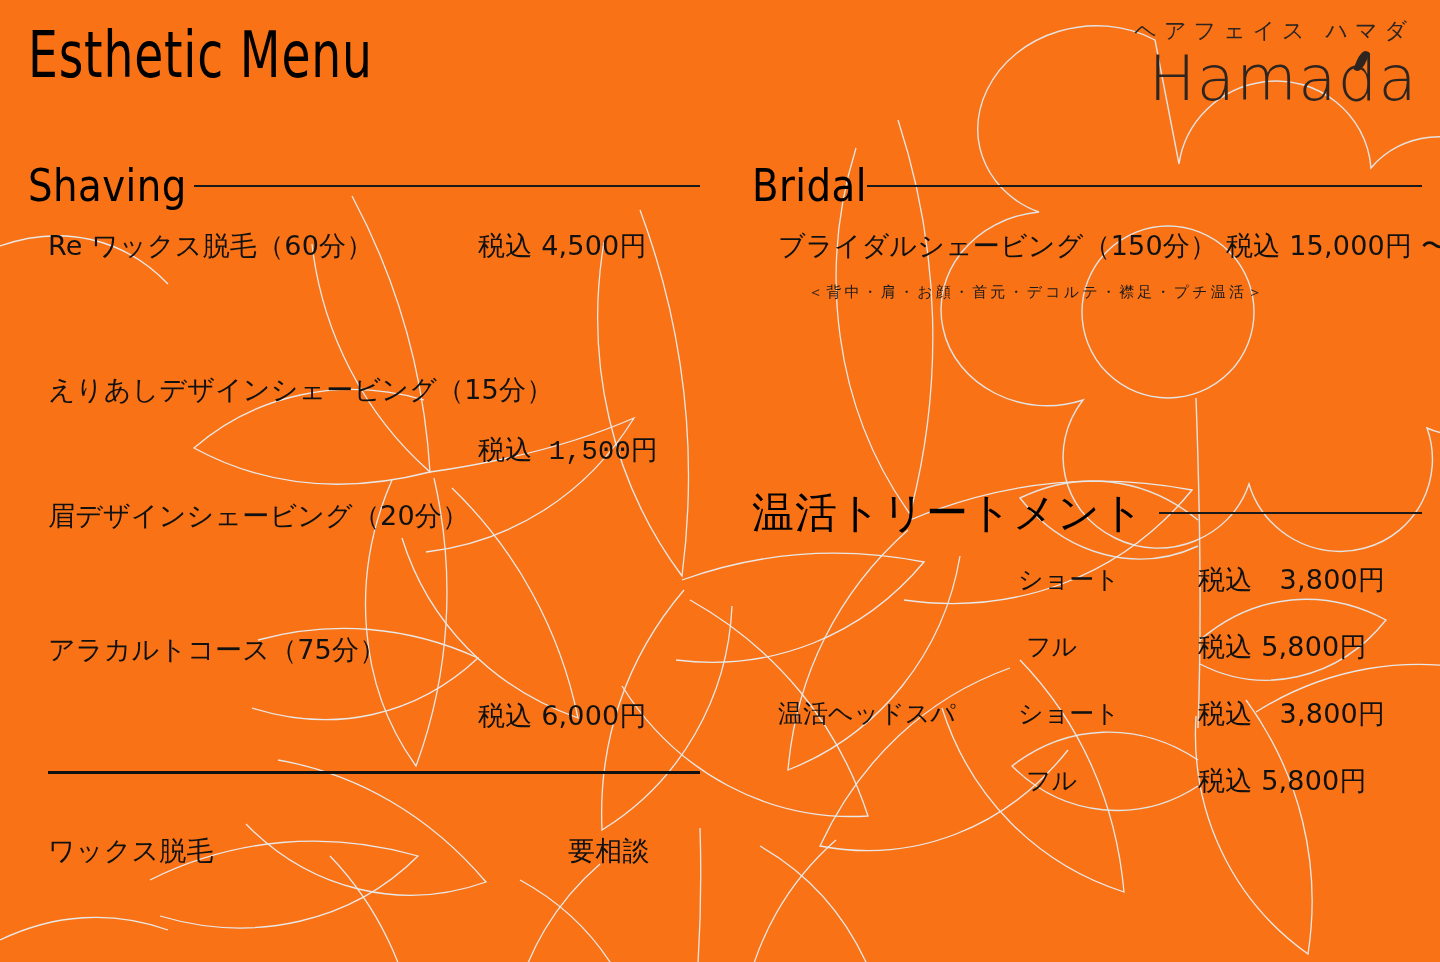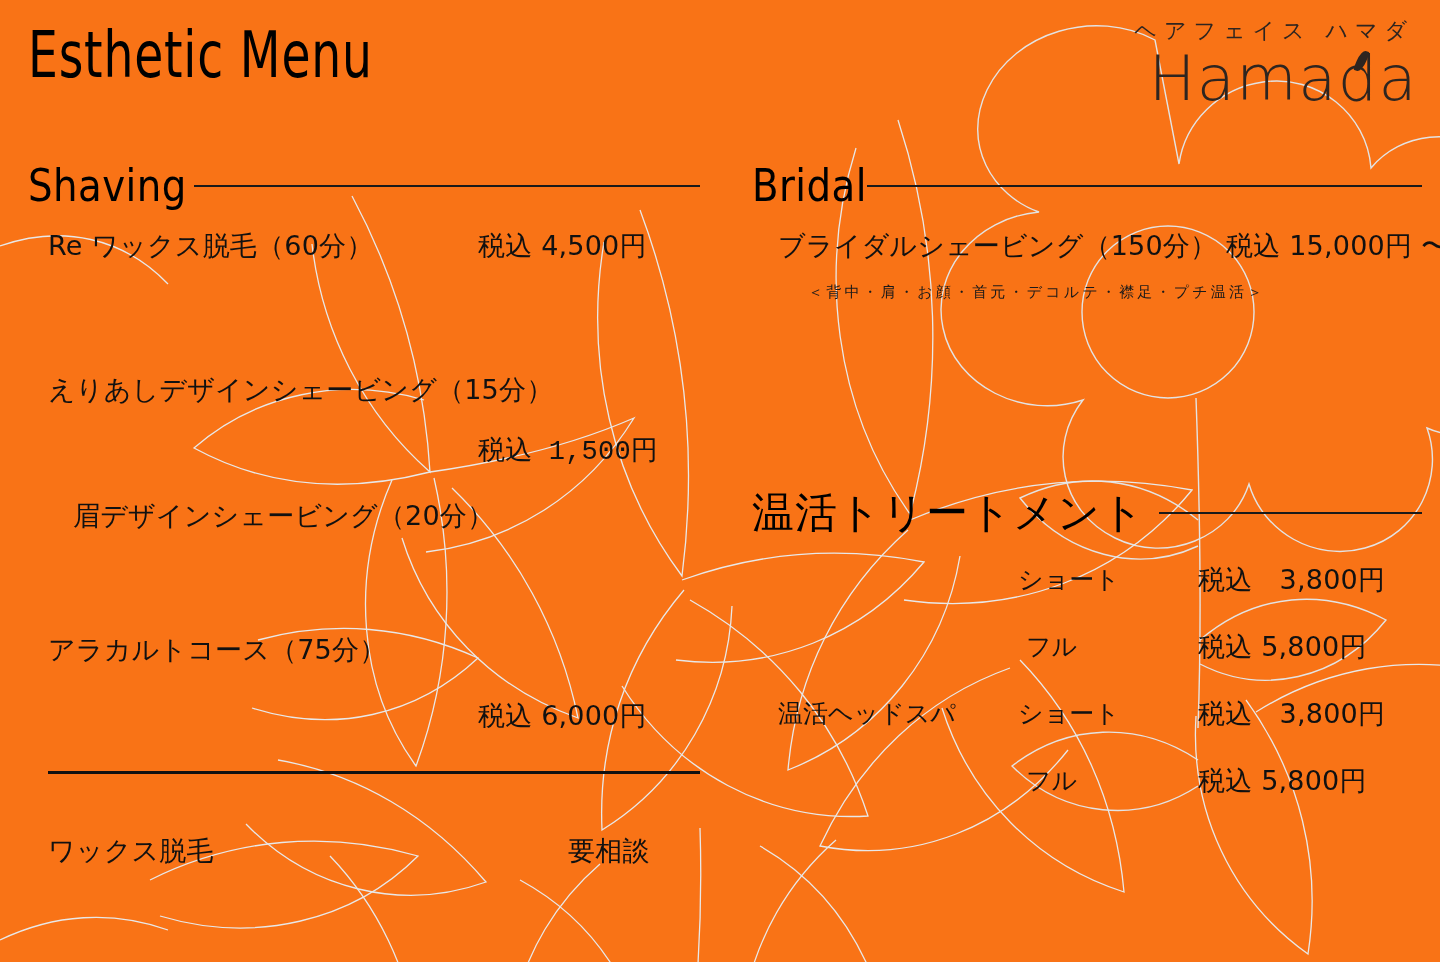--- a/index.html
+++ b/index.html
@@ -217,21 +217,21 @@
       <div class="label">Shaving</div>
       <div class="rule" style="flex:1; margin-left:-28px;"></div>
     </div>
 
     <div class="abs item-name" style="left:48px; top:228px;">Re ワックス脱毛（60分）</div>
     <div class="abs item-price" style="left:478px; top:228px;">税込 4,500円</div>
 
     <div class="abs item-name" style="left:48px; top:364px;margin-top:8px;">えりあしデザインシェービング（15分）</div>
     <div class="abs item-price" style="left:478px; top:432px;font-family:Liberation Mono, monospace;">税込 1,500円</div>
 
-    <div class="abs item-name" style="left:48px; top:498px;margin-left:25px;">眉デザインシェービング（20分）</div>
+    <div class="abs item-name" style="left:48px; top:498px;">眉デザインシェービング（20分）</div>
 
     <div class="abs item-name" style="left:48px; top:632px;">アラカルトコース（75分）</div>
     <div class="abs item-price" style="left:478px; top:698px;">税込 6,000円</div>
 
     <div class="abs divider-strong" style="left:48px; top:771px; width:652px;"></div>
 
     <div class="abs item-name" style="left:48px; top:833px;">ワックス脱毛</div>
     <div class="abs item-price" style="left:568px; top:833px;">要相談</div>
 
     <div class="abs section-head" style="left:752px; top:160px; width:670px;">

